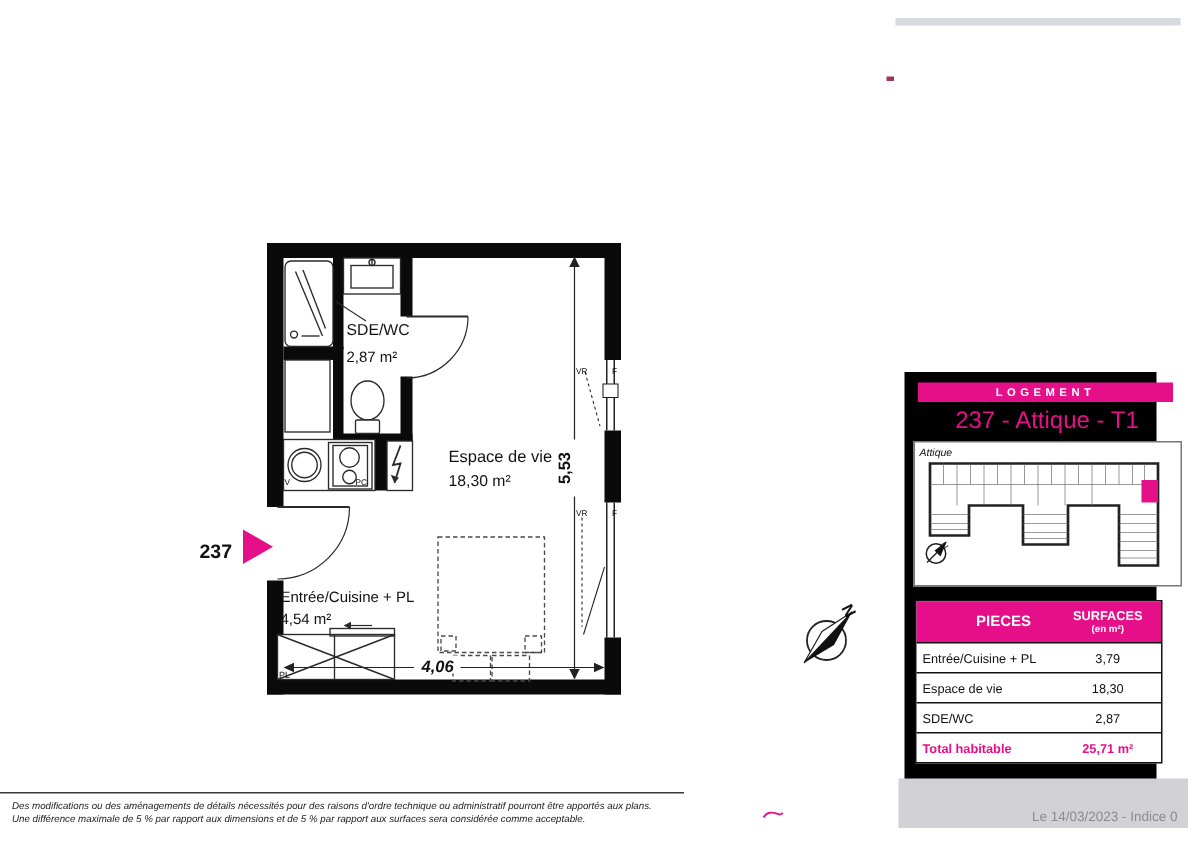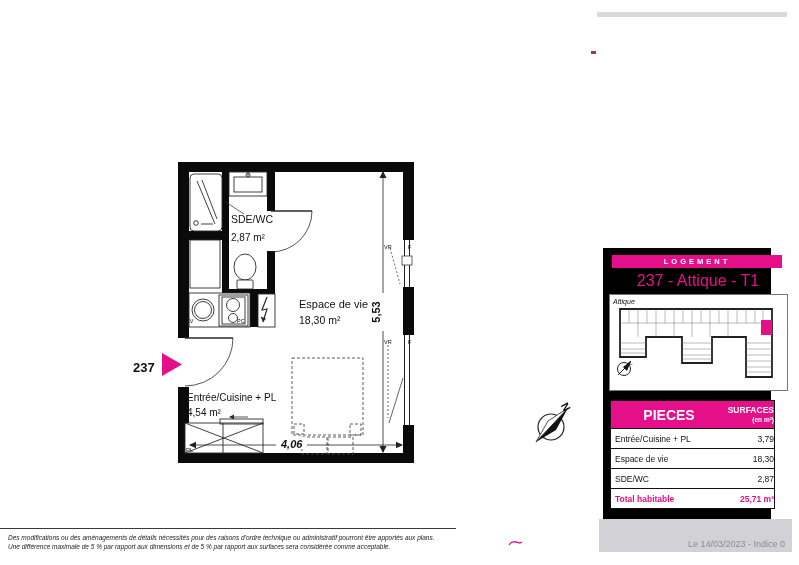--- a/index.html
+++ b/index.html
@@ -14,26 +14,26 @@
   .lgmtbar{left:9px;top:7px;width:170px;height:13px;background:var(--accent);
            color:#fff;font-size:7.5px;font-weight:bold;letter-spacing:3px;
            text-align:center;line-height:13px;}
   .ptitle{left:0;top:24px;width:190px;text-align:center;color:var(--accent);
           font-size:16px;font-weight:normal;}
   .minibox{left:6px;top:46px;width:177px;height:95px;background:#fff;border:1px solid #777;}
   
   .ptable{left:7px;top:152px;width:163px;border:1.5px solid #111;background:#fff;font-size:8.5px;}
   .trow{display:grid;grid-template-columns:92px 1fr;align-items:center;border-top:1px solid #111;min-height:19px;}
   .thead{border-top:none;background:var(--accent);color:#fff;min-height:27px;text-align:center;font-weight:bold;}
-  .thead .c1{font-size:14px;margin-left:24px;}
+  .thead .c1{font-size:10px;margin-left:24px;}
   .thead .c2 div{line-height:1.1;}
   .thead .sub{font-size:6.5px;}
   .c1{padding-left:4px;text-align:left;}
   .thead .c1{text-align:center;padding-left:0;}
-  .c2{text-align:right;}
+  .c2{text-align:center;}
   .total .c1,.total .c2{color:var(--accent);font-weight:bold;}
   
   .footline{left:0;top:528px;width:456px;height:1px;background:#3a3a3a;}
   .disclaimer{left:8px;top:534px;width:460px;font-size:6.5px;line-height:8.5px;
               font-style:italic;color:#222;}
   .datebox{left:599px;top:519px;width:193px;height:33px;background:#d2d2d6;}
   .datetext{position:absolute;right:7px;bottom:3px;font-size:9px;color:#8b8b90;}
   svg{display:block;}
   svg text{font-family:"Liberation Sans",sans-serif;fill:#111;}
 </style>

